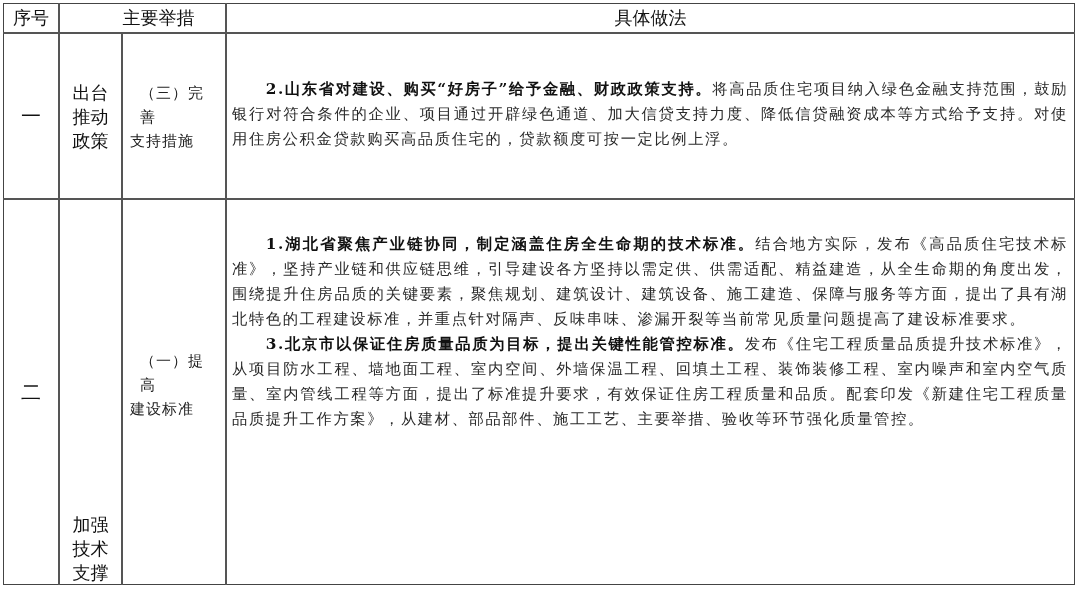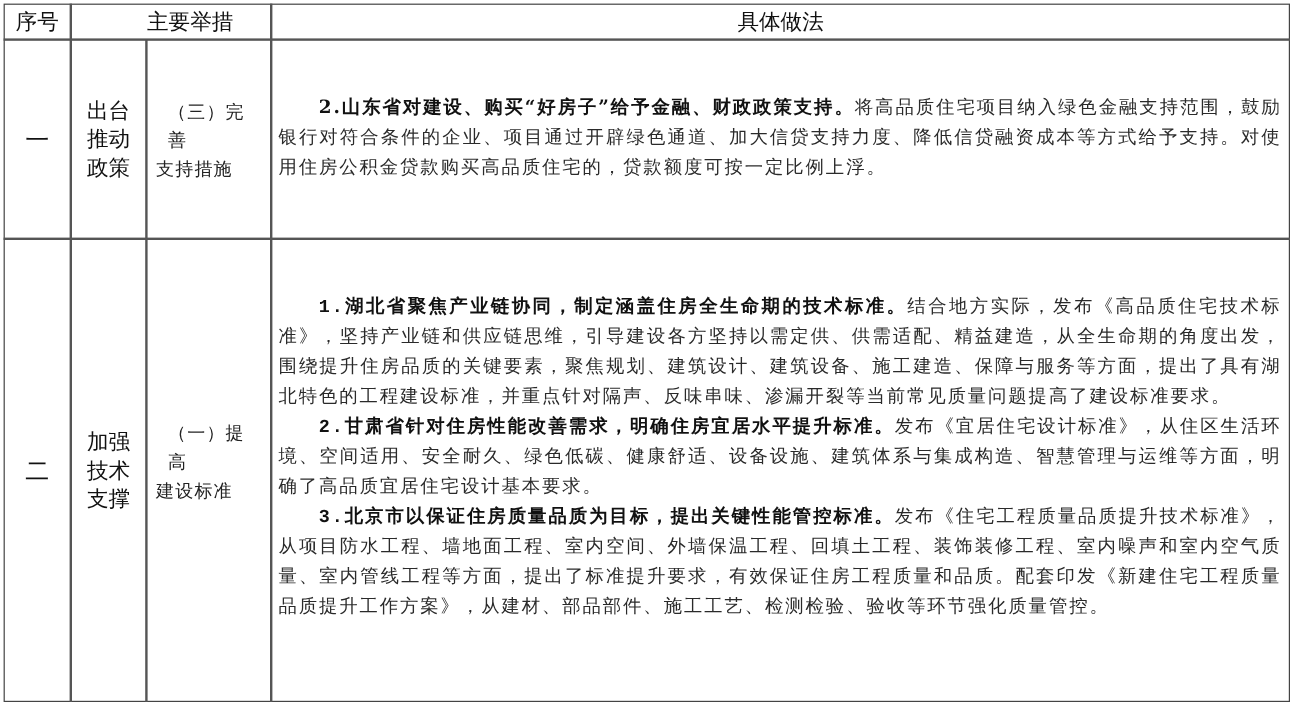--- a/index.html
+++ b/index.html
@@ -52,30 +52,29 @@
   <div class="sub">
     <span class="l1">（三）完善</span>
     <span>支持措施</span>
   </div>
 </div>
 <div class="body-text" style="top:77px;">
   <p class="para"><b>2.山东省对建设、购买“好房子”给予金融、财政政策支持。</b><span>将高品质住宅项目纳入绿色金融支持范围，鼓励银行对符合条件的企业、项目通过开辟绿色通道、加大信贷支持力度、降低信贷融资成本等方式给予支持。对使用住房公积金贷款购买高品质住宅的，贷款额度可按一定比例上浮。</span></p>
 </div>
 
 <div class="cell seq" style="left:3px; top:200px; width:56px; height:385px;">二</div>
-<div class="cell" style="left:59px; top:200px; width:63px; height:385px;">
+<div class="cell" style="left:59px; top:200px; width:63px; height:385px;align-items:flex-end;">
   <div class="cat">
     <div>加强</div>
     <div>技术</div>
     <div>支撑</div>
   </div>
 </div>
 <div class="cell" style="left:122px; top:192px; width:112px; height:385px;">
   <div class="sub">
     <span class="l1">（一）提高</span>
     <span>建设标准</span>
   </div>
 </div>
-<div class="body-text" style="top:244px;font-family:Liberation Mono, monospace;">
+<div class="body-text" style="top:232px;">
   <p class="para"><b>1.湖北省聚焦产业链协同，制定涵盖住房全生命期的技术标准。</b><span>结合地方实际，发布《高品质住宅技术标准》，坚持产业链和供应链思维，引导建设各方坚持以需定供、供需适配、精益建造，从全生命期的角度出发，围绕提升住房品质的关键要素，聚焦规划、建筑设计、建筑设备、施工建造、保障与服务等方面，提出了具有湖北特色的工程建设标准，并重点针对隔声、反味串味、渗漏开裂等当前常见质量问题提高了建设标准要求。</span></p>
-  <p class="para"><b>2.甘肃省针对住房性能改善需求，明确住房宜居水平提升标准。</b><span>发布《宜居住宅设计标准》，从住区生活环境、空间适用、安全耐久、绿色低碳、健康舒适、设备设施、建筑体系与集成构造、智慧管理与运维等方面，明确了高品质宜居住宅设计基本要求。</span></p>
-  <p class="para"><b>3.北京市以保证住房质量品质为目标，提出关键性能管控标准。</b><span>发布《住宅工程质量品质提升技术标准》，从项目防水工程、墙地面工程、室内空间、外墙保温工程、回填土工程、装饰装修工程、室内噪声和室内空气质量、室内管线工程等方面，提出了标准提升要求，有效保证住房工程质量和品质。配套印发《新建住宅工程质量品质提升工作方案》，从建材、部品部件、施工工艺、检测检验、验收等环节强化质量管控。</span></p>
+  <p class="para"><b>3.北京市以保证住房质量品质为目标，提出关键性能管控标准。</b><span>发布《住宅工程质量品质提升技术标准》，从项目防水工程、墙地面工程、室内空间、外墙保温工程、回填土工程、装饰装修工程、室内噪声和室内空气质量、室内管线工程等方面，提出了标准提升要求，有效保证住房工程质量和品质。配套印发《新建住宅工程质量品质提升工作方案》，从建材、部品部件、施工工艺、主要举措、验收等环节强化质量管控。</span></p>
 </div>
 
 </body></html>

